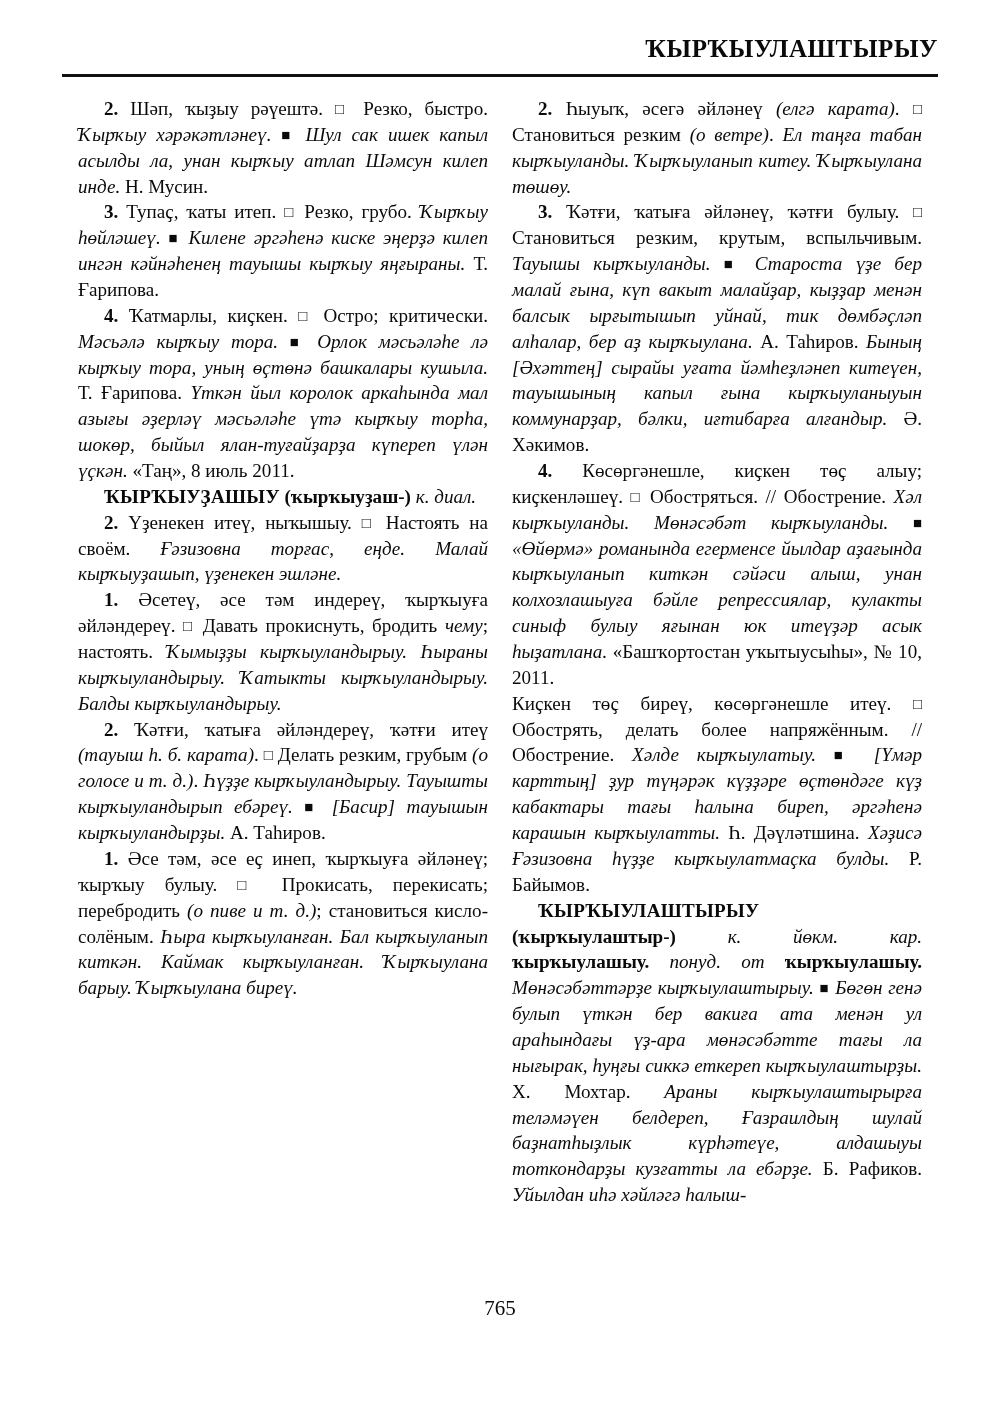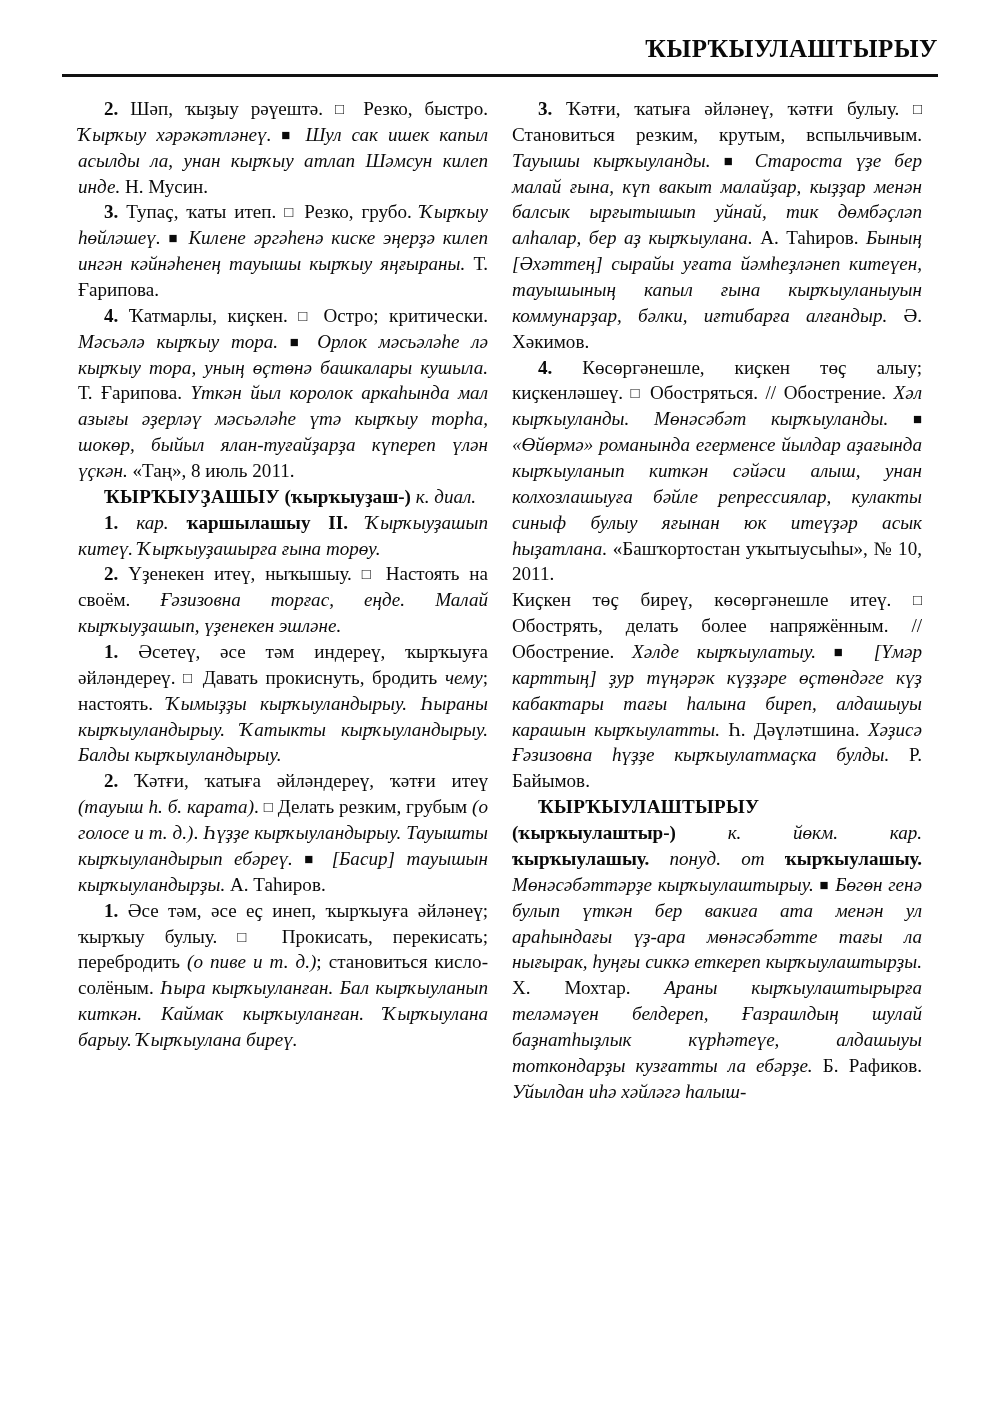--- a/index.html
+++ b/index.html
@@ -119,28 +119,29 @@
   <div class="runhead">
     <span class="runhead-text">ҠЫРҠЫУЛАШТЫРЫУ</span>
   </div>
   <div class="rule"></div>
 
   <div class="col col-left">
       <p class="sense"><b>2.</b> Шәп, ҡыҙыу рәүештә. <span class="sq-open"></span> Резко, быстро. <i>Ҡырҡыу хәрәкәтләнеү.</i> <span class="sq-fill"></span> <i>Шул сак ишек капыл асылды ла, унан кырҡыу атлап Шәмсун килеп инде.</i> Н. Мусин.</p>
       <p class="sense"><b>3.</b> Тупаҫ, ҡаты итеп. <span class="sq-open"></span> Резко, грубо. <i>Ҡырҡыу һөйләшеү.</i> <span class="sq-fill"></span> <i>Килене әргәһенә киске эңерҙә килеп ингән кәйнәһенең тауышы кырҡыу яңғыраны.</i> Т. Ғарипова.</p>
       <p class="sense"><b>4.</b> Ҡатмарлы, киҫкен. <span class="sq-open"></span> Остро; критически. <i>Мәсьәлә кырҡыу тора.</i> <span class="sq-fill"></span> <i>Орлок мәсьәләһе лә кырҡыу тора, уның өҫтөнә башкалары кушыла.</i> Т. Ғарипова. <i>Үткән йыл королок аркаһында мал азығы әҙерләү мәсьәләһе үтә кырҡыу торһа, шокөр, быйыл ялан-туғайҙарҙа күпереп үлән үҫкән.</i> «Таң», 8 июль 2011.</p>
       <p class="entry"><span class="hw">ҠЫРҠЫУҘАШЫУ</span> <b>(ҡырҡыуҙаш-)</b> <i>к. диал.</i></p>
-      <p class="sense"><b>1.</b> <i>кар.</i> <b>ҡаршылашыу II.</b> <i>Ҡырҡыуҙашып китеү. Ҡырҡыуҙашырға ғына торөу.</i></p>
       <p class="sense"><b>2.</b> Үҙенекен итеү, ныҡышыу. <span class="sq-open"></span> Настоять на своём. <i>Ғәзизовна торғас, еңде. Малай кырҡыуҙашып, үҙенекен эшләне.</i></p>
       <p class="sense"><b>1.</b> Әсетеү, әсе тәм индереү, ҡырҡыуға әйләндереү. <span class="sq-open"></span> Давать прокиснуть, бродить <i>чему</i>; настоять. <i>Ҡымыҙҙы кырҡыуландырыу. Һыраны кырҡыуландырыу. Ҡатыкты кырҡыуландырыу. Балды кырҡыуландырыу.</i></p>
       <p class="sense"><b>2.</b> Ҡәтғи, ҡатыға әйләндереү, ҡәтғи итеү <i>(тауыш h. б. карата)</i>. <span class="sq-open"></span> Делать резким, грубым <i>(о голосе и т. д.)</i>. <i>Һүҙҙе кырҡыуландырыу. Тауышты кырҡыуландырып ебәреү.</i> <span class="sq-fill"></span> <i>[Басир] тауышын кырҡыуландырҙы.</i> А. Таһиров.</p>
       <p class="sense"><b>1.</b> Әсе тәм, әсе еҫ инеп, ҡырҡыуға әйләнеү; ҡырҡыу булыу. <span class="sq-open"></span> Прокисать, перекисать; перебродить <i>(о пиве и т. д.)</i>; становиться кисло-солёным. <i>Һыра кырҡыуланған. Бал кырҡыуланып киткән. Каймак кырҡыуланған. Ҡырҡыулана барыу. Ҡырҡыулана биреү.</i></p>
     </div>
 
   <div class="col col-right">
+      <p class="sense"><b>2.</b> Һыуыҡ, әсегә әйләнеү <i>(елгә карата)</i>. <span class="sq-open"></span> Становиться резким <i>(о ветре)</i>. <i>Ел таңға табан кырҡыуланды. Ҡырҡыуланып китеу. Ҡырҡыулана төшөу.</i></p>
       <p class="sense"><b>3.</b> Ҡәтғи, ҡатыға әйләнеү, ҡәтғи булыу. <span class="sq-open"></span> Становиться резким, крутым, вспыльчивым. <i>Тауышы кырҡыуланды.</i> <span class="sq-fill"></span> <i>Староста үҙе бер малай ғына, күп вакыт малайҙар, кыҙҙар менән балсык ырғытышып уйнай, тик дөмбәҫләп алһалар, бер аҙ кырҡыулана.</i> А. Таһиров. <i>Быныӊ [Әхәттеӊ] сырайы уғата йәмһеҙләнеп китеүен, тауышыныӊ капыл ғына кырҡыуланыуын коммунарҙар, бәлки, иғтибарға алғандыр.</i> Ә. Хәкимов.</p>
       <p class="sense"><b>4.</b> Көсөргәнешле, киҫкен төҫ алыу; киҫкенләшеү. <span class="sq-open"></span> Обостряться. // Обострение. <i>Хәл кырҡыуланды. Мөнәсәбәт кырҡыуланды.</i> <span class="sq-fill"></span> <i>«Өйөрмә» романында егерменсе йылдар аҙағында кырҡыуланып киткән сәйәси алыш, унан колхозлашыуға бәйле репрессиялар, кулакты синыф булыу яғынан юк итеүҙәр асык һыҙатлана.</i> «Башҡортостан уҡытыусыһы», № 10, 2011.</p>
-      <p class="cont">Киҫкен төҫ биреү, көсөргәнешле итеү. <span class="sq-open"></span> Обострять, делать более напряжённым. // Обострение. <i>Хәлде кырҡыулатыу.</i> <span class="sq-fill"></span> <i>[Үмәр карттыӊ] ҙур түңәрәк күҙҙәре өҫтөндәге күҙ кабактары тағы һалына биреп, алдашыуы карашын кырҡыулатты.</i> Һ. Дәүләтшина. <i>Хәҙисә Ғәзизовна һүҙҙе кырҡыулатмаҫка булды.</i> Р. Байымов.</p>
+      <p class="cont">Киҫкен төҫ биреү, көсөргәнешле итеү. <span class="sq-open"></span> Обострять, делать более напряжённым. // Обострение. <i>Хәлде кырҡыулатыу.</i> <span class="sq-fill"></span> <i>[Үмәр карттыӊ] ҙур түңәрәк күҙҙәре өҫтөндәге күҙ кабактары тағы һалына биреп, әргәһенә карашын кырҡыулатты.</i> Һ. Дәүләтшина. <i>Хәҙисә Ғәзизовна һүҙҙе кырҡыулатмаҫка булды.</i> Р. Байымов.</p>
       <p class="entry"><span class="hw">ҠЫРҠЫУЛАШТЫРЫУ</span> <b>(ҡырҡыулаштыр-)</b> <i>к. йөкм. кар.</i> <b>ҡырҡыулашыу.</b> <i>понуд. от</i> <b>ҡырҡыулашыу.</b> <i>Мөнәсәбәттәрҙе кырҡыулаштырыу.</i> <span class="sq-fill"></span> <i>Бөгөн генә булып үткән бер вакиға ата менән ул араһындағы үҙ-ара мөнәсәбәтте тағы ла нығырак, һуңғы сиккә еткереп кырҡыулаштырҙы.</i> Х. Мохтар. <i>Араны кырҡыулаштырырға теләмәүен белдереп, Ғазраилдыӊ шулай баҙнатһыҙлык күрһәтеүе, алдашыуы тоткондарҙы кузғатты ла ебәрҙе.</i> Б. Рафиков. <i>Уйылдан иһә хәйләгә һалыш-</i></p>
     </div>
 
+  <div class="folio">765</div>
 
 </div>
 
 </body></html>

